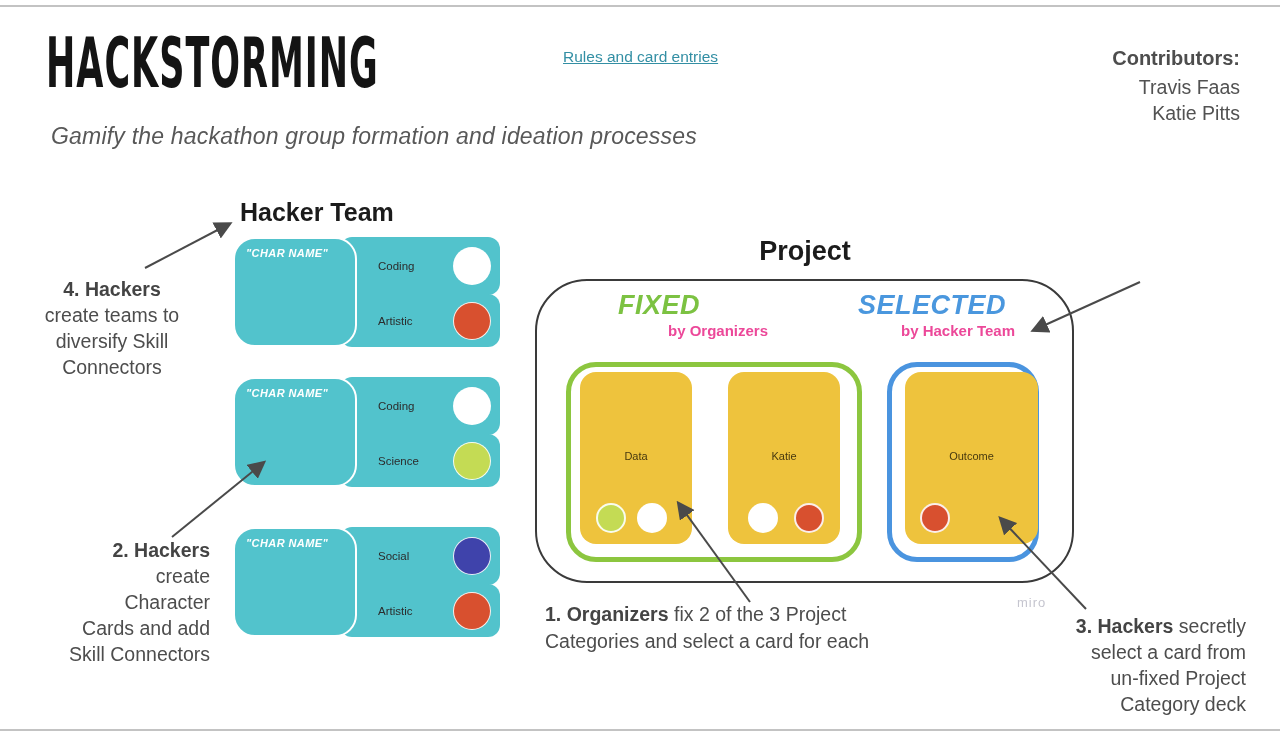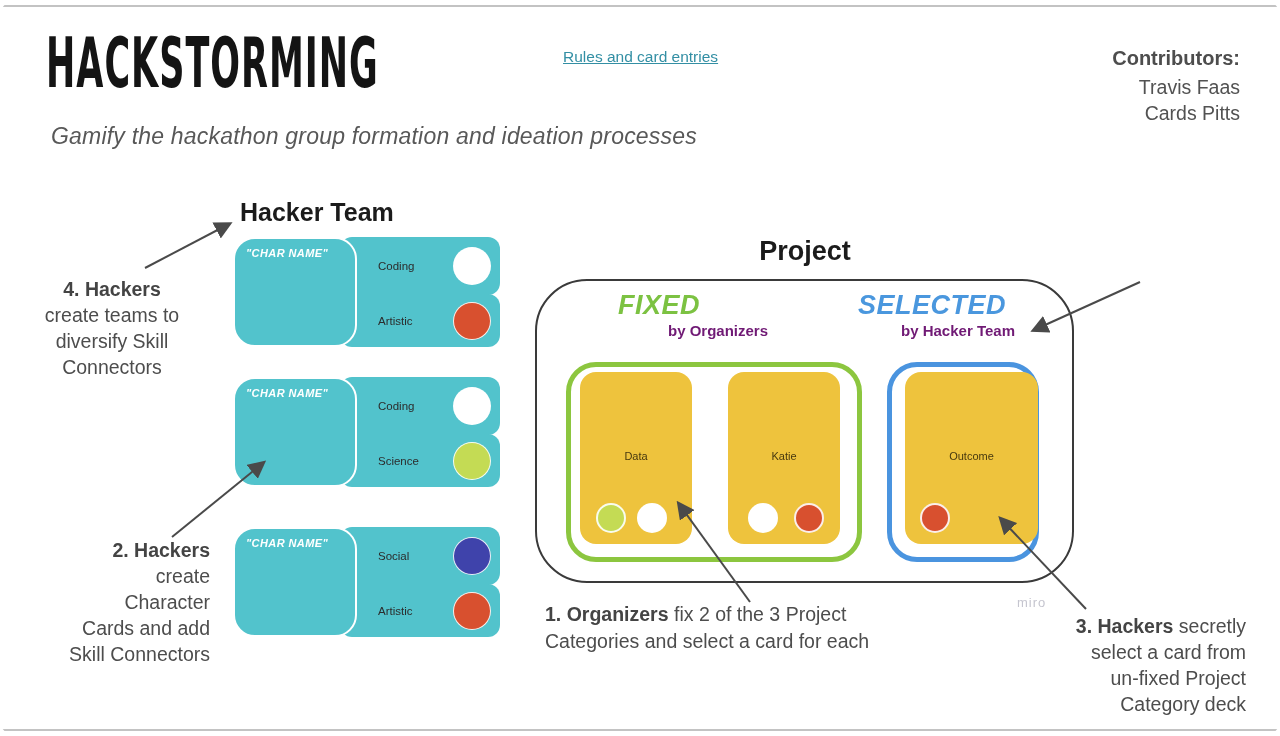--- a/index.html
+++ b/index.html
@@ -1,18 +1,18 @@
 <!DOCTYPE html>
 <html><head>
 <meta charset="utf-8">
 <style>
   * { margin:0; padding:0; box-sizing:border-box; }
   html,body { background:#fff; }
   body { font-family:"Liberation Sans", sans-serif; }
-  .page { position:relative; width:1280px; height:736px; background:#ffffff; overflow:hidden;border-radius:16px; }
+  .page { position:relative; width:1280px; height:736px; background:#ffffff; overflow:hidden; }
 
   .rule { position:absolute; left:0; width:1280px; height:2px; background:#c3c3c3; }
   .rule.top { top:5px; }
   .rule.bottom { top:729px; }
 
   
   .title { position:absolute; left:46px; top:22px; height:90px; white-space:nowrap; }
   .title-inner { display:inline-block; font-family:"DejaVu Sans", sans-serif; font-size:70px; font-weight:700;
                  text-transform:uppercase; letter-spacing:2px; color:#141414;
                  transform:scale(0.5,1.0); transform-origin:0 0; }
@@ -51,21 +51,21 @@
   
   .pr-heading { position:absolute; left:700px; top:236px; width:210px; text-align:center;
                 font-size:27px; font-weight:700; color:#1b1b1b; }
   .pr-container { position:absolute; left:535px; top:279px; width:539px; height:304px;
                   border:2px solid #3a3a3a; border-radius:52px; background:#fff; }
   .sec-title { position:absolute; top:290px; width:200px; text-align:left; font-size:27px;
                font-weight:800; font-style:italic; letter-spacing:0.5px; }
   .fixed-title { left:618px; color:#7cc242; }
   .selected-title { left:858px; color:#4a97de; }
   .sec-sub { position:absolute; top:322px; width:200px; text-align:center; font-size:15px;
-             font-weight:700; color:#701a75; }
+             font-weight:700; color:#ec4899; }
   .fixed-sub { left:618px; } .selected-sub { left:858px; }
   .cat-group { position:absolute; border-radius:30px; background:#ffffff; }
   .fixed-group { left:566px; top:362px; width:296px; height:200px; border:5px solid #8cc63f; }
   .selected-group { left:887px; top:362px; width:152px; height:200px; border:5px solid #4a94df; }
   .pcard { position:absolute; width:112px; height:172px; background:#eec33d; border-radius:16px; }
   .data-card { left:580px; top:372px; } .method-card { left:728px; top:372px; }
   .outcome-card { left:905px; top:372px; width:133px; }
   .pcard-label { position:absolute; top:78px; left:0; width:100%; text-align:center;
                  font-size:11px; color:#47390f; }
   .pdots { position:absolute; left:16px; bottom:11px; display:flex; gap:11px; }
@@ -84,21 +84,21 @@
   <div class="rule top"></div>
   <div class="rule bottom"></div>
 
   <div class="title">
     <span class="title-inner">Hackstorming</span>
   </div>
   <a class="rules-link">Rules and card entries</a>
   <div class="contributors">
     <div class="contrib-label">Contributors:</div>
     <div class="contrib-name">Travis Faas</div>
-    <div class="contrib-name">Cards Pitts</div>
+    <div class="contrib-name">Katie Pitts</div>
   </div>
   <div class="subtitle">Gamify the hackathon group formation and ideation processes</div>
 
   <div class="ht-heading">Hacker Team</div>
 
   <div class="char-group g1">
     <div class="skill-row r1">
       <span class="skill-label">Coding</span>
       <span class="skill-dot" style="background: rgb(255, 255, 255);"></span>
     </div>

